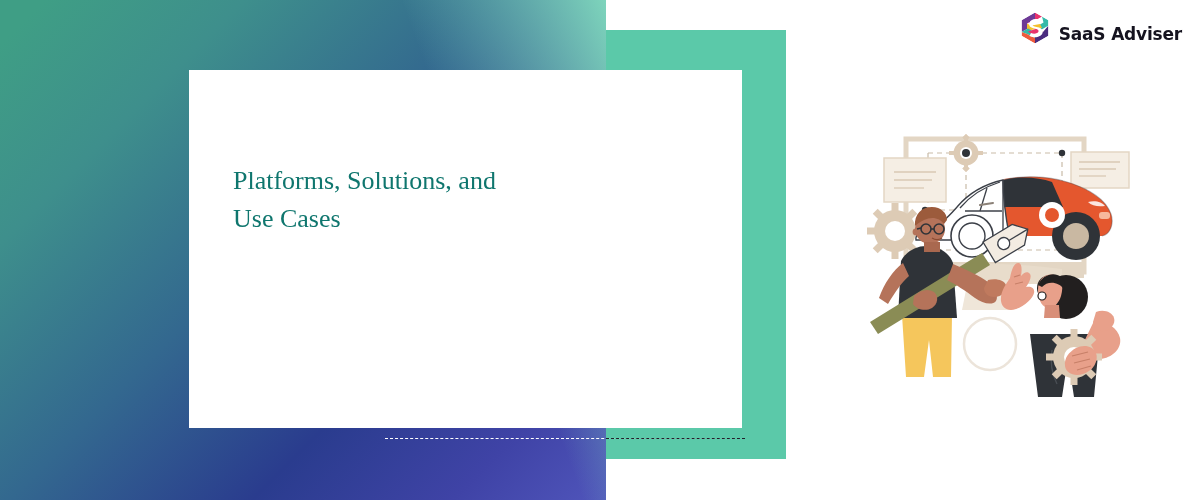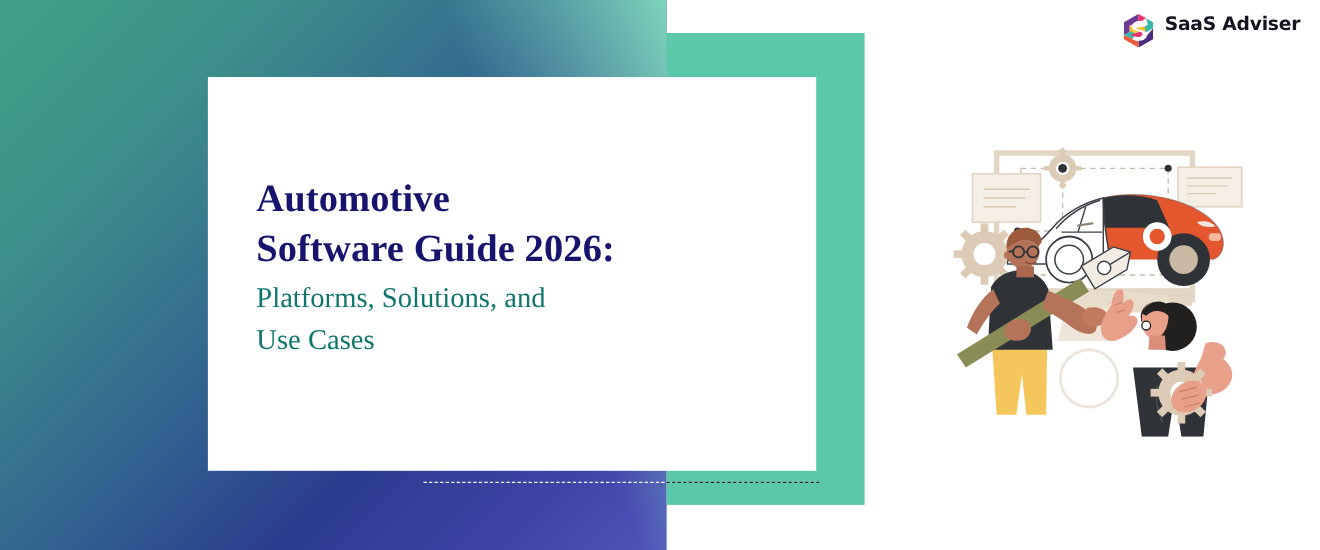--- a/index.html
+++ b/index.html
@@ -113,21 +113,21 @@
     color: #0f766e;
     white-space: pre-line;
   }
 
   
   .brand {
     position: absolute;
     right: 18px;
     top: 12px;
     display: flex;
-    align-items: flex-start;
+    align-items: flex-end;
     gap: 9px;
   }
   .brand-mark {
     width: 30px;
     height: 32px;
     display: block;
   }
   .brand-name {
     font-family: "DejaVu Sans", "Liberation Sans", sans-serif;
     font-weight: 700;
@@ -156,22 +156,20 @@
 
   <div class="teal-panel"></div>
 
   <div class="white-card"></div>
 
   <div class="dash-rule"></div>
 
   <div class="dash-rule-dark"></div>
 
   <div class="headline-block">
-    <h1 class="headline">Automotive
-Software Guide 2026:</h1>
     <p class="subhead">Platforms, Solutions, and
 Use Cases</p>
   </div>
 
   <div class="brand">
     <span class="brand-mark-wrap">
       <svg class="brand-mark" viewBox="0 0 60 64" xmlns="http://www.w3.org/2000/svg" aria-hidden="true">
         <defs>
           <clipPath id="hexclip">
             <path d="M30 1 L57 16.5 L57 47.5 L30 63 L3 47.5 L3 16.5 Z"></path>

